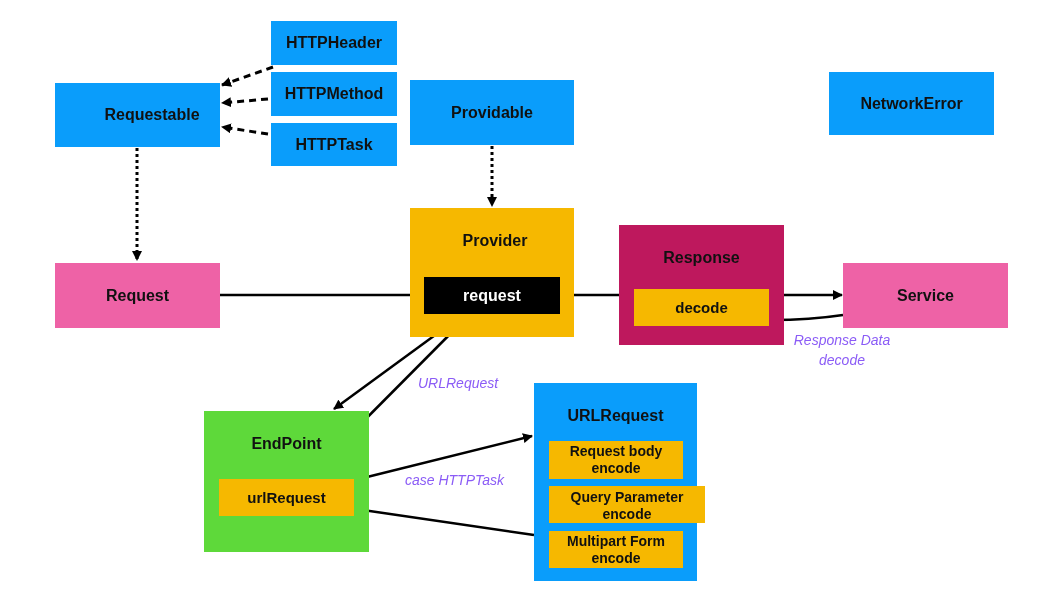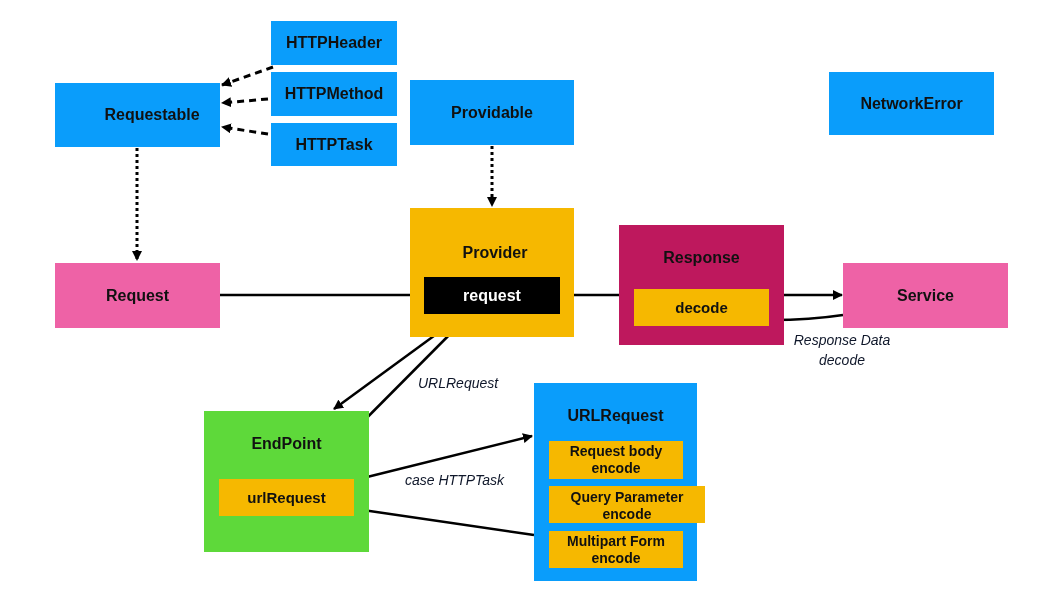--- a/index.html
+++ b/index.html
@@ -8,21 +8,21 @@
     .box { position:absolute; box-sizing:border-box; display:flex; align-items:center;
            justify-content:center; text-align:center; font-weight:bold; color:#111; font-size:16px; }
     .blue { background:#0a9dfb; }
     .pink { background:#ee62a6; }
     .yellow { background:#f6b800; }
     .red { background:#be185d; }
     .green { background:#5ed93a; }
     .black { background:#000; color:#fff; }
     .title { position:absolute; left:0; right:0; text-align:center; font-weight:bold; font-size:16px; color:#111; }
     .sub { font-size:14px; line-height:17px; }
-    .lbl { position:absolute; font-style:italic; font-size:14px; color:#0f172a; text-align:center; line-height:20px; }
+    .lbl { position:absolute; font-style:italic; font-size:14px; color:#8b5cf6; text-align:center; line-height:20px; }
     svg.edges { position:absolute; left:0; top:0; width:1052px; height:591px; pointer-events:none; }
   </style>
 </head>
 <body>
 
 <svg class="edges" viewBox="0 0 1052 591">
   <defs>
     <marker id="ah" markerWidth="10" markerHeight="10" refX="9" refY="5" orient="auto" markerUnits="userSpaceOnUse">
       <path d="M0,0 L10,5 L0,10 z" fill="#000"></path>
     </marker>
@@ -70,21 +70,21 @@
 </div>
 <div class="box blue" style="left:829px;top:72px;width:165px;height:63px;">
   <span>NetworkError</span>
 </div>
 
 <div class="box pink" style="left:55px;top:263px;width:165px;height:65px;">
   <span>Request</span>
 </div>
 
 <div class="box yellow" style="left:410px;top:208px;width:164px;height:129px;display:block;">
-  <div class="title" style="top:36px;padding-left:6px;">Provider</div>
+  <div class="title" style="top:24px;padding-left:6px;">Provider</div>
   <div class="box black" style="left:14px;top:69px;width:136px;height:37px;">
     <span>request</span>
   </div>
 </div>
 
 <div class="box red" style="left:619px;top:225px;width:165px;height:120px;display:block;">
   <div class="title" style="top:24px;">Response</div>
   <div class="box yellow" style="left:15px;top:64px;width:135px;height:37px;font-size:15px;">
     <span>decode</span>
   </div>

